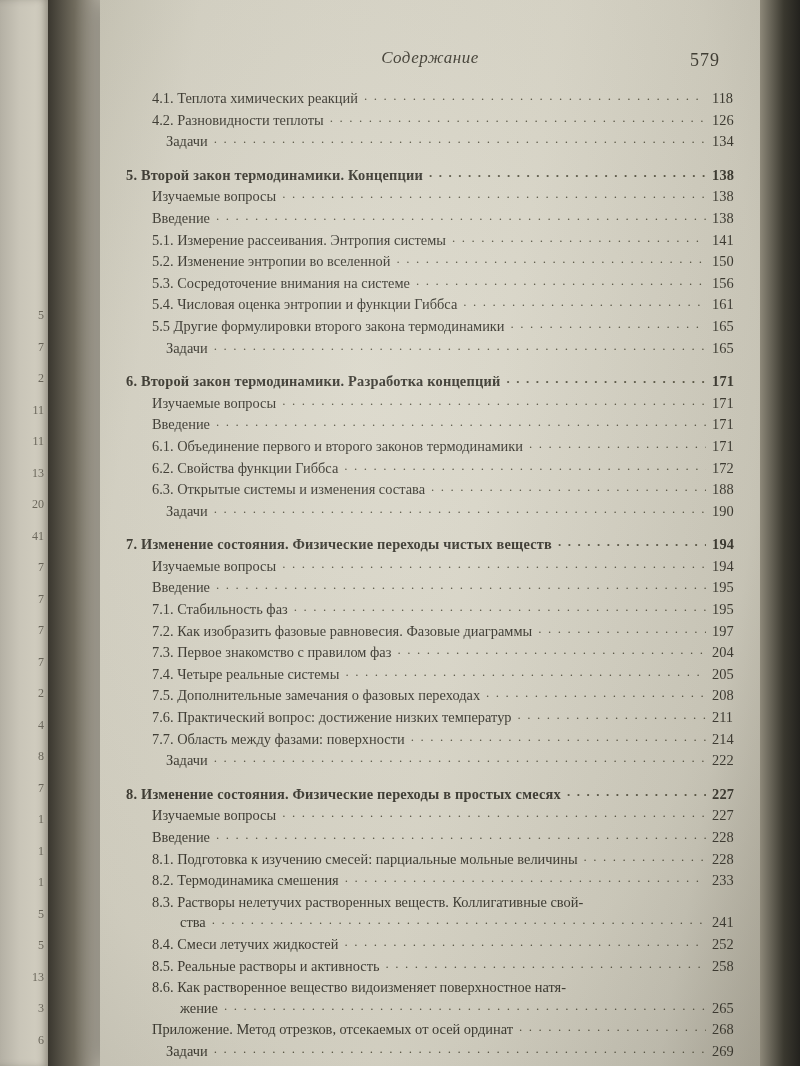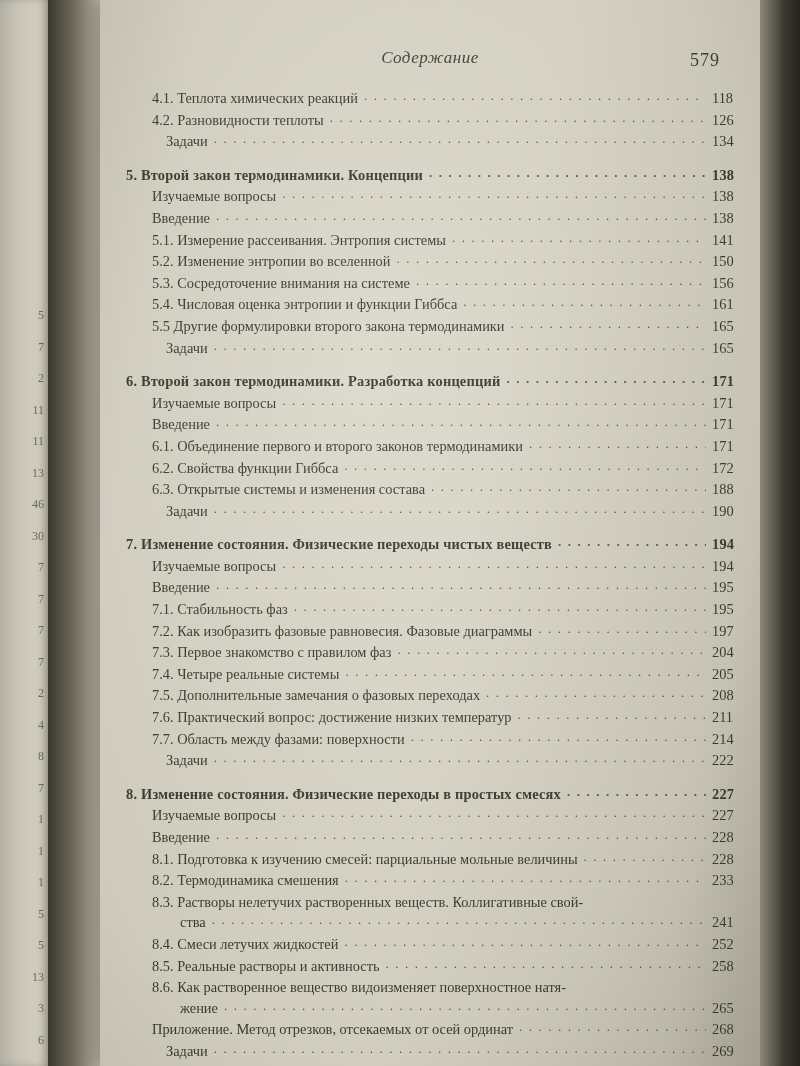--- a/index.html
+++ b/index.html
@@ -153,22 +153,22 @@
   <div class="bg-dark"></div>
 
   <div class="left-page">
     <div class="left-page-numbers">
         <div>5</div>
         <div>7</div>
         <div>2</div>
         <div>11</div>
         <div>11</div>
         <div>13</div>
-        <div>46</div>
-        <div>30</div>
+        <div>20</div>
+        <div>41</div>
         <div>7</div>
         <div>7</div>
         <div>7</div>
         <div>7</div>
         <div>2</div>
         <div>4</div>
         <div>8</div>
         <div>7</div>
         <div>1</div>
         <div>1</div>

